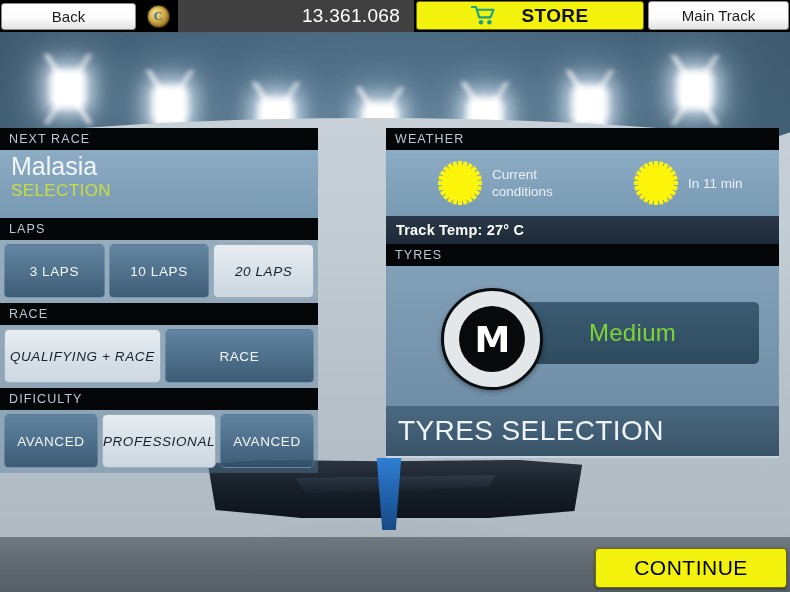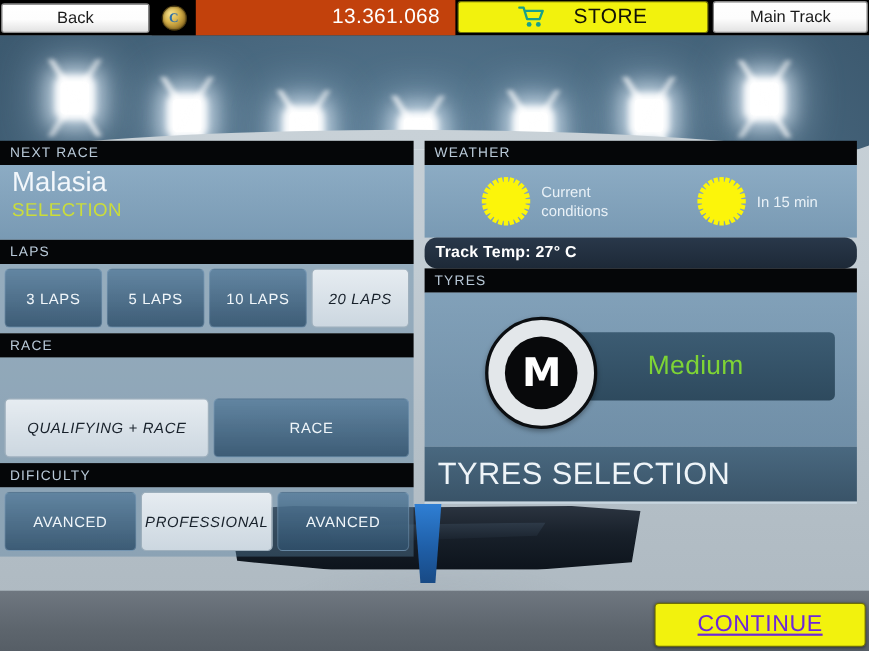--- a/index.html
+++ b/index.html
@@ -95,33 +95,33 @@
     width:21px;height:21px;border-radius:50%;
     background:radial-gradient(circle at 34% 30%, #f6e08a 0%, #d9b44b 40%, #a7822c 72%, #6d5318 100%);
     border:1px solid #4a3a10;
     display:flex;align-items:center;justify-content:center;
     font-size:12px;font-weight:bold;color:#2f6fa8;
     font-family:"Liberation Serif", serif;
     box-shadow:inset 0 0 3px rgba(0,0,0,.5);
   }
   .credits{
     flex:1;display:flex;align-items:center;justify-content:flex-end;
-    padding-right:14px;background:#c2410c;color:#fff;font-size:19px;letter-spacing:.3px;
+    padding-right:14px;background:#404040;color:#fff;font-size:19px;letter-spacing:.3px;
   }
   #store-btn{
     width:226px;margin:1px 2px 2px 2px;background:#f2f20d;
     border:1px solid #6e6e05;border-radius:3px;
     display:flex;align-items:center;justify-content:center;gap:9px;cursor:pointer;
   }
-  #store-btn .lbl{font-size:19px;font-weight:normal;color:#121208;letter-spacing:.4px;margin-left:16px;}
+  #store-btn .lbl{font-size:19px;font-weight:bold;color:#121208;letter-spacing:.4px;margin-left:16px;}
   .cart-ico{width:25px;height:21px;position:relative;}
 
   
   .panel{position:absolute;}
-  #left-panel{left:0;top:128px;width:376px;}
+  #left-panel{left:0;top:128px;width:318px;}
   #right-panel{left:386px;top:128px;width:393px;}
 
   .sec-head{
     height:22px;background:#050608;display:flex;align-items:center;
     padding-left:9px;color:#b9c9d8;font-size:12.5px;letter-spacing:1.1px;
   }
 
   
   .race-info{
     height:66px;padding:2px 0 0 11px;
@@ -137,21 +137,21 @@
     display:flex;align-items:center;justify-content:center;
     font-size:13.5px;letter-spacing:.6px;cursor:pointer;
     background:linear-gradient(180deg,rgba(86,124,155,.80) 0%,rgba(47,79,106,.85) 100%);
     border:1px solid rgba(160,190,215,.30);
     color:#f0f6fa;
   }
   .opt.sel{
     background:linear-gradient(180deg,#e6ecf1 0%,#ccd7e0 100%);
     border:1px solid #9fb0bd;color:#17202a;font-style:italic;
   }
-  #race-row .opt{height:52px;margin-top:33px;}
+  #race-row .opt{height:52px;}
   #race-row .opt:first-child{flex:1.05;}
 
   
   .weather-body{
     height:66px;display:flex;align-items:center;padding-left:6px;
     background:linear-gradient(180deg,rgba(118,158,189,.72) 0%,rgba(92,134,167,.72) 100%);
   }
   .wx-item{display:flex;align-items:center;}
   .sun{
     width:44px;height:44px;margin:0 10px 0 46px;position:relative;
@@ -161,21 +161,21 @@
   }
   .sun .ray{position:absolute;left:50%;top:50%;width:4px;height:44px;margin:-22px 0 0 -2px;}
   .sun .ray i{position:absolute;left:0;top:0;width:4px;height:5px;background:#fcf50a;}
   .sun .ray b{position:absolute;left:0;bottom:0;width:4px;height:5px;background:#fcf50a;}
   .wx-label{font-size:13.5px;color:#e9f1f7;line-height:17px;max-width:96px;}
   .wx-label.one{line-height:17px;}
 
   .temp-bar{
     height:28px;display:flex;align-items:center;padding-left:10px;
     background:linear-gradient(180deg,#29384a 0%,#1d2937 100%);
-    color:#ffffff;font-size:14.5px;font-weight:bold;letter-spacing:.2px;border-radius:11px;
+    color:#ffffff;font-size:14.5px;font-weight:bold;letter-spacing:.2px;
   }
 
   
   .tyres-body{
     height:140px;position:relative;
     background:linear-gradient(180deg,rgba(97,139,172,.66) 0%,rgba(76,117,150,.66) 100%);
   }
   .tyre-badge{
     position:absolute;left:55px;top:22px;width:96px;height:96px;border-radius:50%;
     background:#e3e7ea;border:3px solid #0b0e11;
@@ -199,23 +199,22 @@
     background:linear-gradient(180deg,rgba(62,95,120,.90) 0%,rgba(44,72,94,.90) 100%);
     border-bottom:2px solid #c8d6e0;
   }
   .tyres-select-bar span{font-size:28px;color:#eef4f8;letter-spacing:.4px;}
 
   
   #continue-btn{
     position:absolute;left:595px;top:548px;width:190px;height:38px;
     background:#f2f20d;border:1px solid #6e6e05;border-radius:4px;
     display:flex;align-items:center;justify-content:center;cursor:pointer;
-    font-size:21px;color:#6d28d9;letter-spacing:.5px;
+    font-size:21px;color:#000000;letter-spacing:.5px;
     box-shadow:0 1px 3px rgba(0,0,0,.45);
-    text-decoration:underline;
   }
 </style>
 </head>
 <body>
 
 <div id="app">
 
   <div class="bg-floor"></div>
   <div class="bg-ceiling">
     <div class="ceil-dark"></div>
@@ -261,21 +260,20 @@
 
     <div class="sec-head">NEXT RACE</div>
     <div class="race-info">
       <div class="race-name">Malasia</div>
       <div class="race-mode">SELECTION</div>
     </div>
 
     <div class="sec-head">LAPS</div>
     <div class="opt-row" id="laps-row">
       <div class="opt">3 LAPS</div>
-      <div class="opt">5 LAPS</div>
       <div class="opt">10 LAPS</div>
       <div class="opt sel">20 LAPS</div>
     </div>
 
     <div class="sec-head">RACE</div>
     <div class="opt-row" id="race-row">
       <div class="opt sel">QUALIFYING + RACE</div>
       <div class="opt">RACE</div>
     </div>
 
@@ -390,21 +388,21 @@
             </span>
           <span class="ray" style="transform:rotate(150deg)">
               <i></i>
               <b></b>
             </span>
           <span class="ray" style="transform:rotate(165deg)">
               <i></i>
               <b></b>
             </span>
         </span>
-        <span class="wx-label one">In 15 min</span>
+        <span class="wx-label one">In 11 min</span>
       </div>
     </div>
 
     <div class="temp-bar">Track Temp: 27° C</div>
 
     <div class="sec-head">TYRES</div>
     <div class="tyres-body">
       <div class="tyre-name-bar">Medium</div>
       <div class="tyre-badge">
         <div class="tyre-inner">M</div>

